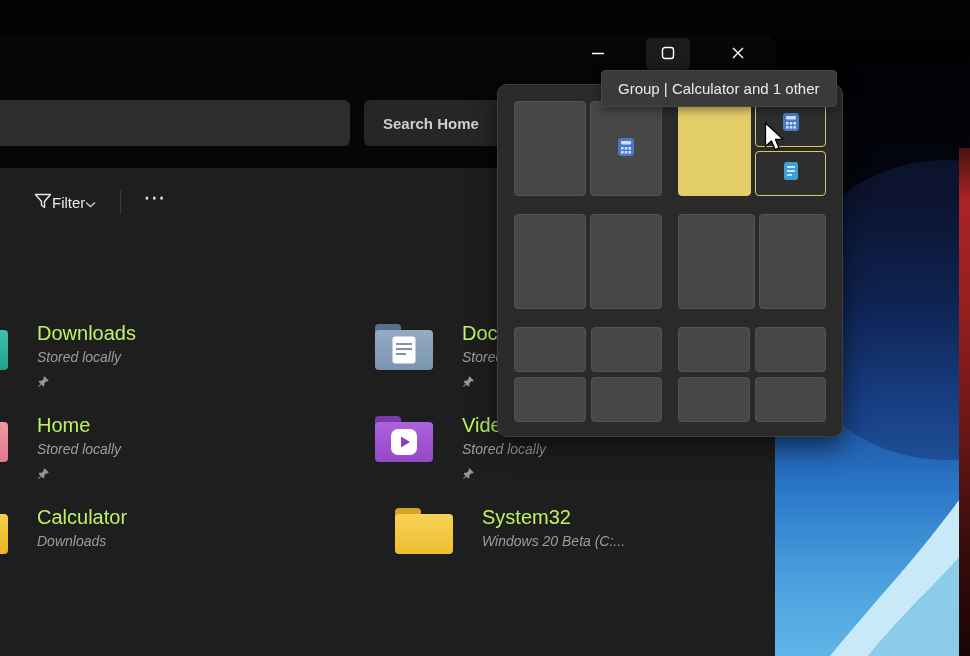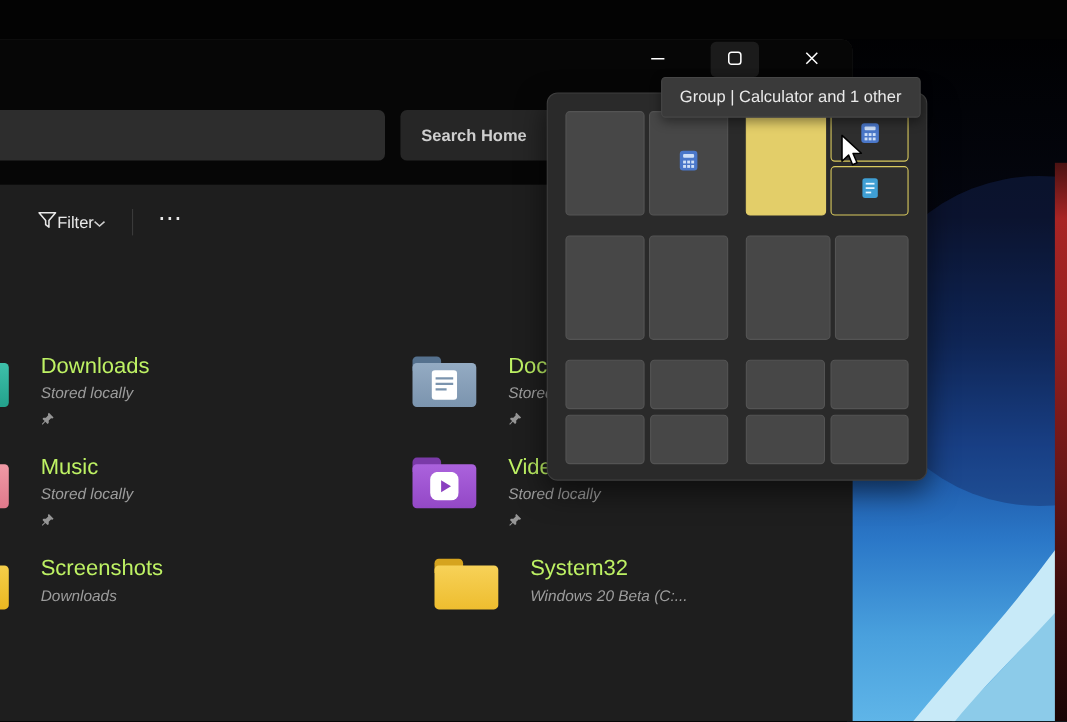--- a/index.html
+++ b/index.html
@@ -204,21 +204,21 @@
               </svg>
           </div>
         </div>
       </div>
 
       <div class="tile col1" style="left:-50px; top:246px;">
         <div class="tile-icon">
           <div class="folder folder-music"></div>
         </div>
         <div class="tile-text">
-          <div class="tile-title">Music</div>
+          <div class="tile-title">Home</div>
           <div class="tile-sub">Stored locally</div>
           <div class="tile-pin">
             <svg width="13" height="13" viewBox="0 0 16 16">
                 <path d="M9.2 1.6 L14.4 6.8 L13.2 8 L11.6 7.6 L9 10.2 L9 13 L7.6 14 L5.2 11.6 L2 14.8 L1.2 14 L4.4 10.8 L2 8.4 L3 7 L5.8 7 L8.4 4.4 L8 2.8 Z" fill="#969696"></path>
               </svg>
           </div>
         </div>
       </div>
 
       <div class="tile col2" style="left:375px; top:246px;">
@@ -239,21 +239,21 @@
               </svg>
           </div>
         </div>
       </div>
 
       <div class="tile col1" style="left:-50px; top:338px;">
         <div class="tile-icon">
           <div class="folder folder-screens"></div>
         </div>
         <div class="tile-text">
-          <div class="tile-title">Screenshots</div>
+          <div class="tile-title">Calculator</div>
           <div class="tile-sub">Downloads</div>
         </div>
       </div>
 
       <div class="tile col2" style="left:395px; top:338px;">
         <div class="tile-icon">
           <div class="folder folder-system32"></div>
         </div>
         <div class="tile-text">
           <div class="tile-title">System32</div>

